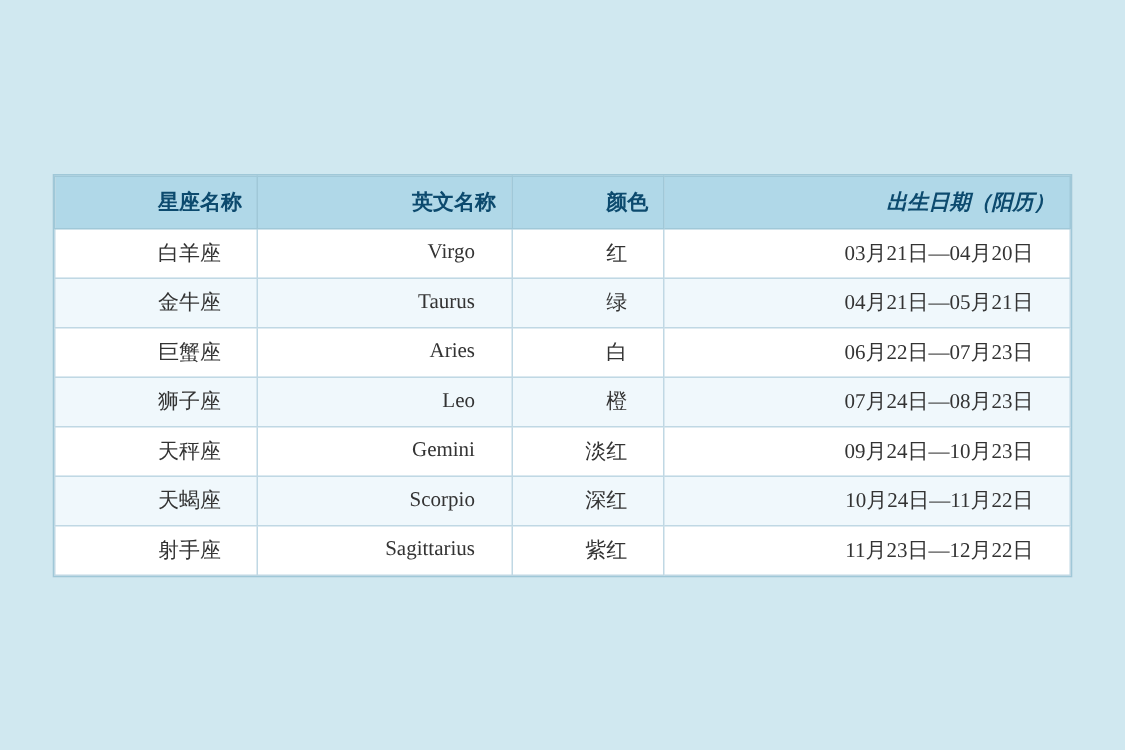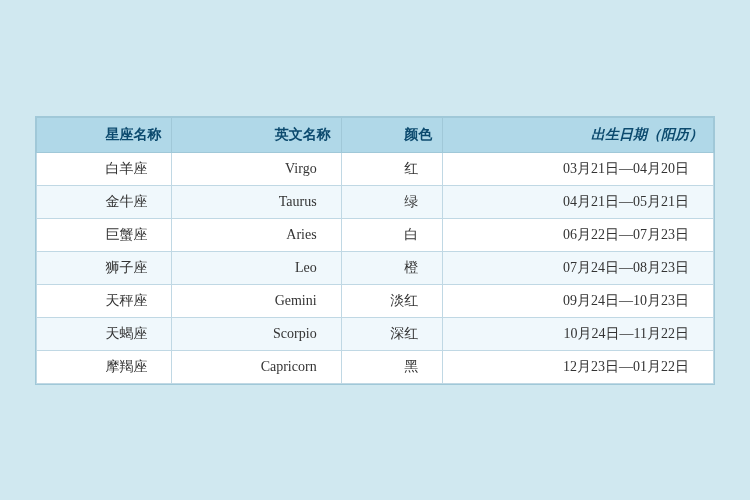--- a/index.html
+++ b/index.html
@@ -106,20 +106,20 @@
           <td>淡红</td>
           <td>09月24日—10月23日</td>
         </tr>
         <tr>
           <td>天蝎座</td>
           <td>Scorpio</td>
           <td>深红</td>
           <td>10月24日—11月22日</td>
         </tr>
         <tr>
-          <td>摩羯座</td>
-          <td>Capricorn</td>
-          <td>黑</td>
-          <td>12月23日—01月22日</td>
+          <td>射手座</td>
+          <td>Sagittarius</td>
+          <td>紫红</td>
+          <td>11月23日—12月22日</td>
         </tr>
       </tbody>
   </table>
 </div>
 
 </body></html>

